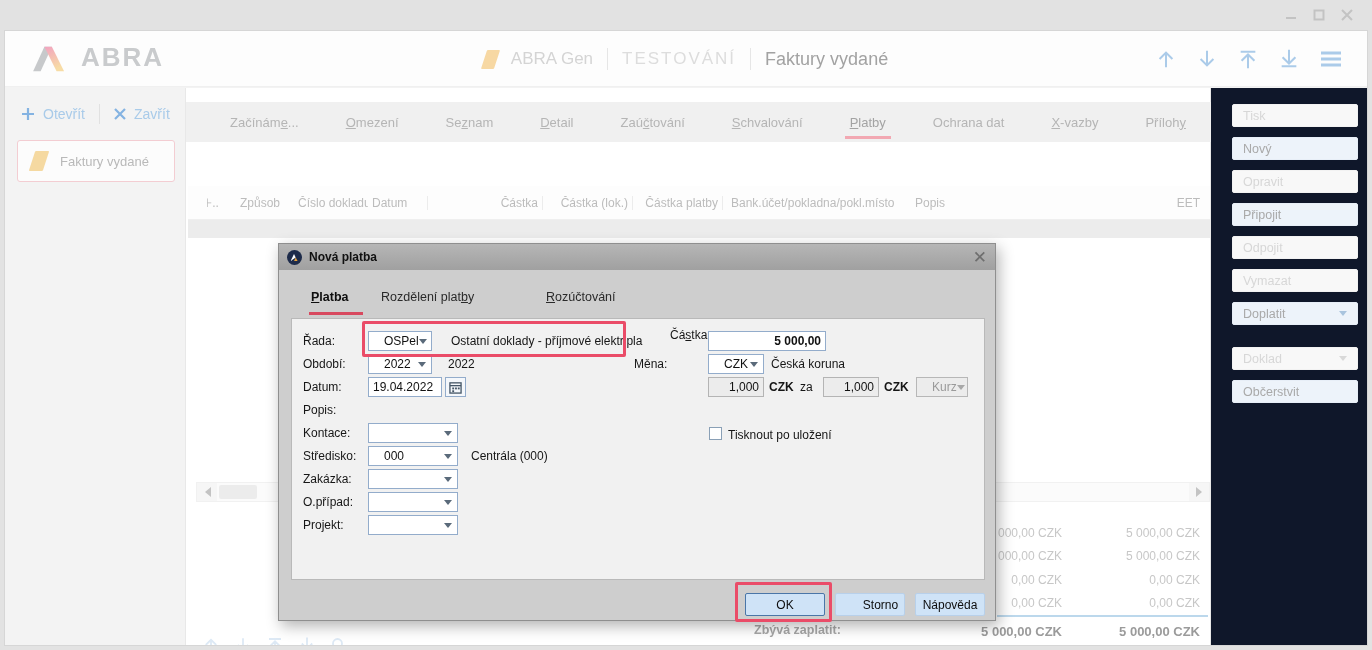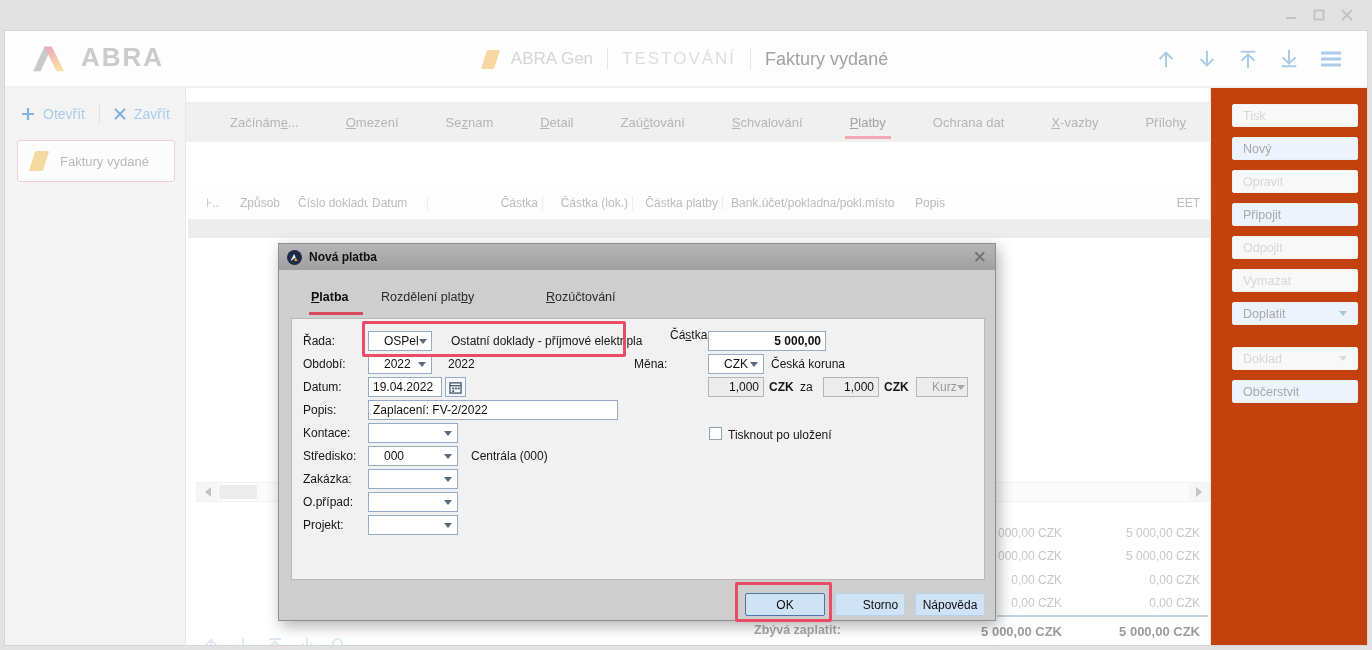--- a/index.html
+++ b/index.html
@@ -64,21 +64,21 @@
 
   
   .sum-cell { font-size:12px; color:#c7c7c7; width:130px; text-align:right; }
   .sum-line { left:811px; top:527px; width:211px; height:2px; background:#bcd8ec; }
   .sum-total-label { left:568px; top:535px; font-size:12.5px; font-weight:700; color:#a7a7a7; }
   .sum-total { font-size:13px; font-weight:700; color:#9b9b9b; width:130px; text-align:right; }
 
   .faint-icons { left:16px; top:548px; display:flex; gap:14px; }
 
   
-  .rpanel { left:1206px; top:57px; width:158px; height:559px; background:#c2410c; }
+  .rpanel { left:1206px; top:57px; width:158px; height:559px; background:#0f172a; }
   .rbtn { left:21px; width:126px; height:23px; border-radius:2px; font-size:12.5px; display:flex; align-items:center;
     padding:0 10px; cursor:pointer; }
   .rbtn.on  { background:#edf3fa; color:#a9a9a9; border:1px solid #e7eef7; }
   .rbtn.off { background:#f8f8f8; color:#d7d7d7; border:1px solid #f2f2f2; cursor:default; }
   .rbtn .caret { margin-left:auto; width:0; height:0; border:4px solid transparent; }
   .rbtn.on  .caret { border-top:5px solid #a9c4de; margin-top:4px; }
   .rbtn.off .caret { border-top:5px solid #d9d9d9; margin-top:4px; }
 
   
   .dlg { left:278px; top:243px; width:718px; height:378px; background:#cecece; border:1px solid #8f8f8f;
@@ -340,21 +340,20 @@
         <rect x="1" y="2" width="12" height="11" fill="none" stroke="#445566" stroke-width="1.4"></rect>
         <line x1="1" y1="5" x2="13" y2="5" stroke="#445566" stroke-width="1.4"></line>
         <rect x="3.5" y="7" width="2" height="2" fill="#445566"></rect>
           <rect x="6.5" y="7" width="2" height="2" fill="#445566"></rect>
         <rect x="9.5" y="7" width="2" height="2" fill="#445566"></rect>
           <rect x="3.5" y="10" width="2" height="2" fill="#445566"></rect>
       </svg>
     </span>
 
     <span class="flabel" style="left:24px;top:159px;">Popis:</span>
-    <input class="field-input" style="left: 89px; top: 156px; width: 250px;" value="Zaplacení: FV-2/2022">
 
     <span class="flabel" style="left:24px;top:182px;">Kontace:</span>
     <div class="combo" style="left:89px;top:179px;width:90px;">
       <span></span>
         <span class="ccaret"></span>
     </div>
 
     <span class="flabel" style="left:24px;top:205px;">Středisko:</span>
     <div class="combo" style="left:89px;top:202px;width:90px;">
       <span>000</span>

